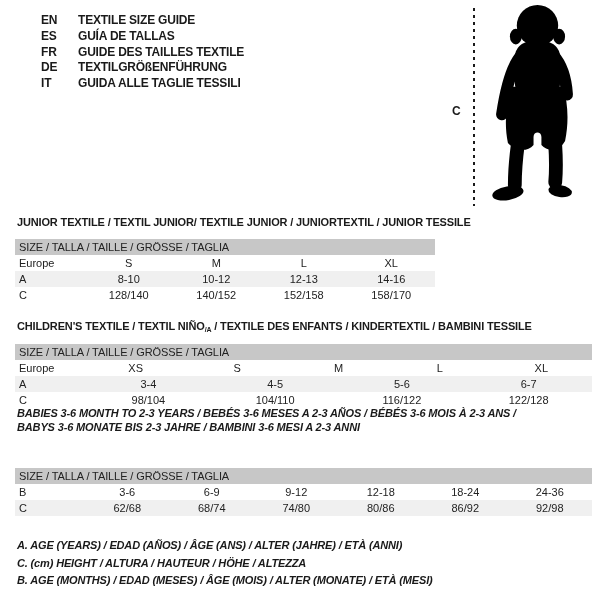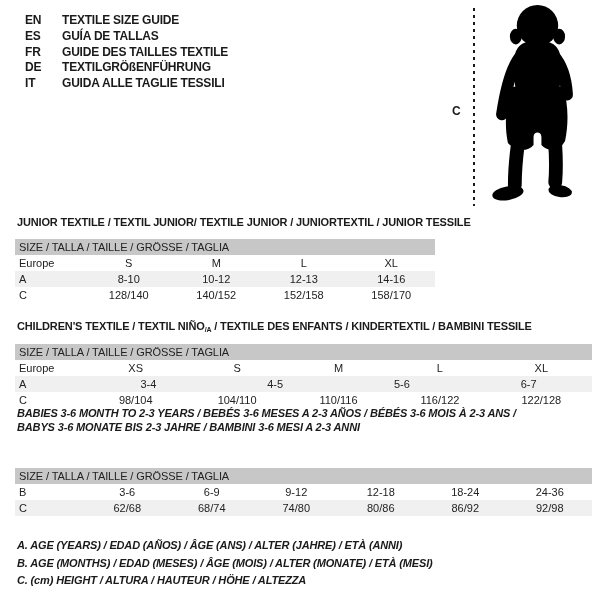--- a/index.html
+++ b/index.html
@@ -5,21 +5,21 @@
   html,body { margin:0; padding:0; }
   body {
     width:600px; height:600px; background:#ffffff;
     font-family:"Liberation Sans", sans-serif;
     color:#1a1a1a;
     -webkit-font-smoothing:antialiased;
   }
   .canvas { position:relative; width:600px; height:600px; overflow:hidden; background:#fff; }
 
   
-  .lang-list { position:absolute; left:25px; top:13px; }
+  .lang-list { position:absolute; left:41px; top:13px; }
   .lang-row { display:flex; font-weight:700; font-size:12px; line-height:15.8px; letter-spacing:-0.2px; }
   .lang-code { width:37px; flex:0 0 37px; }
 
   
   .figure-line {
     position:absolute; left:473px; top:8px; width:2px; height:198px;
     background:repeating-linear-gradient(to bottom, #1a1a1a 0 3px, transparent 3px 7px);
   }
   .figure-label { position:absolute; left:452px; top:104px; font-weight:700; font-size:12px; }
   .baby-svg { position:absolute; left:484px; top:4px; }
@@ -139,21 +139,20 @@
           <div class="tlabel">A</div>
           <div class="tcell">3-4</div>
           <div class="tcell">4-5</div>
           <div class="tcell">5-6</div>
           <div class="tcell">6-7</div>
         </div>
         <div class="trow">
           <div class="tlabel">C</div>
           <div class="tcell">98/104</div>
           <div class="tcell">104/110</div>
-          <div class="tcell">110/116</div>
           <div class="tcell">116/122</div>
           <div class="tcell">122/128</div>
         </div>
       </div>
   </div>
 
   <div class="section-title" id="sec3-title">
     <div>BABIES 3-6 MONTH TO 2-3 YEARS / BEBÉS 3-6 MESES A 2-3 AÑOS / BÉBÉS 3-6 MOIS À 2-3 ANS /</div>
     <div>BABYS 3-6 MONATE BIS 2-3 JAHRE / BAMBINI 3-6 MESI A 2-3 ANNI</div>
   </div>
@@ -176,17 +175,17 @@
           <div class="tcell">74/80</div>
           <div class="tcell">80/86</div>
           <div class="tcell">86/92</div>
           <div class="tcell">92/98</div>
         </div>
       </div>
   </div>
 
   <div class="footnotes">
     <div>A. AGE (YEARS) / EDAD (AÑOS) / ÂGE (ANS) / ALTER (JAHRE) / ETÀ (ANNI)</div>
+    <div>C. (cm) HEIGHT / ALTURA / HAUTEUR / HÖHE / ALTEZZA</div>
     <div>B. AGE (MONTHS) / EDAD (MESES) / ÂGE (MOIS) / ALTER (MONATE) / ETÀ (MESI)</div>
-    <div>C. (cm) HEIGHT / ALTURA / HAUTEUR / HÖHE / ALTEZZA</div>
   </div>
 
 </div>
 
 </body></html>

